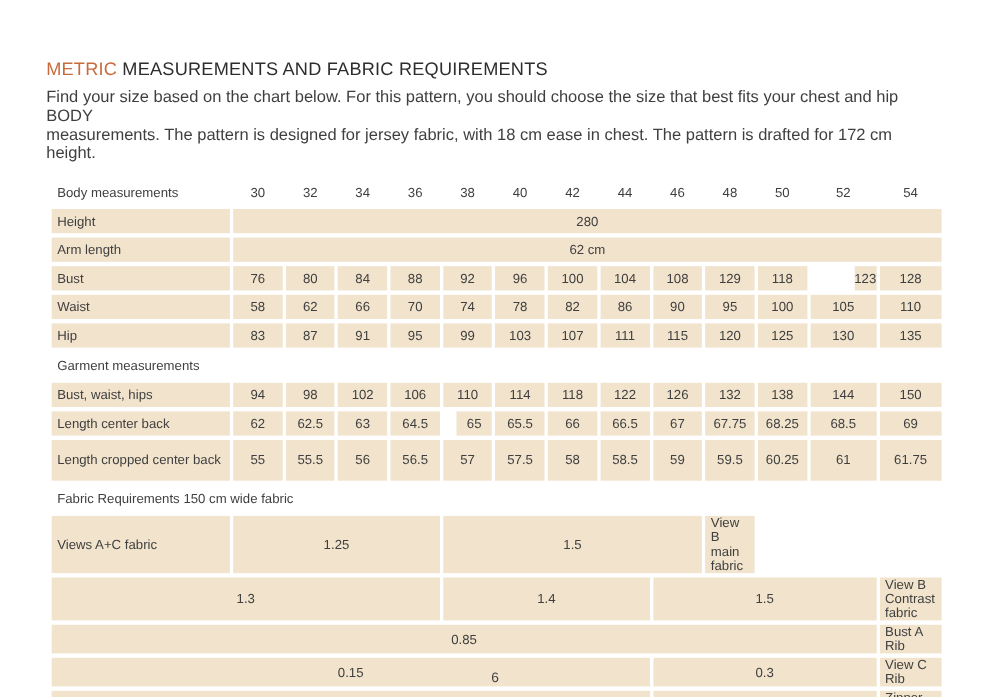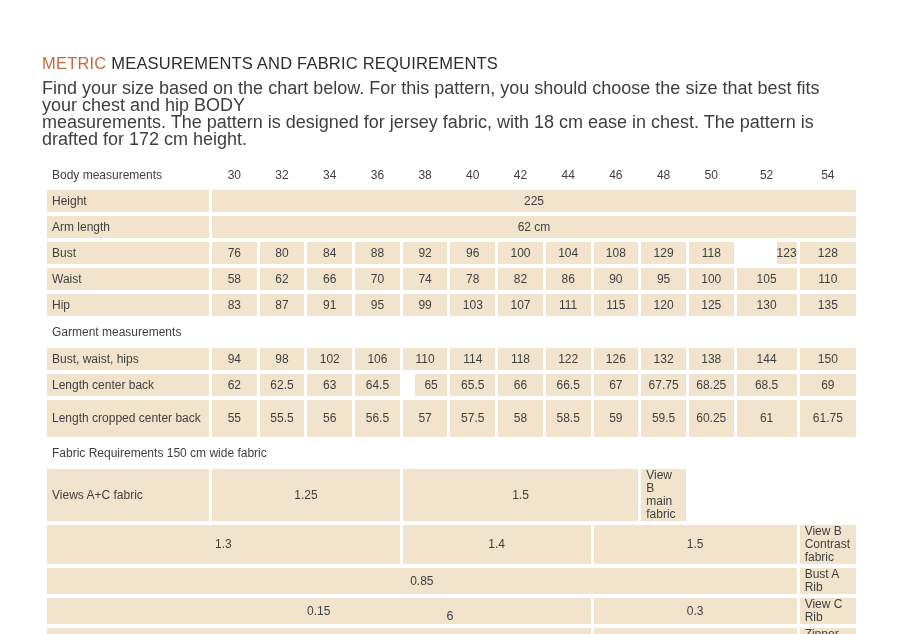--- a/index.html
+++ b/index.html
@@ -17,21 +17,21 @@
   .doc-title {
     font-size: 16.5px;
     letter-spacing: 0.2px;
     color: #2d2d2d;
     font-weight: 400;
     white-space: nowrap;
   }
   .doc-title .accent { color: #c96a3c; }
   .intro {
     margin-top: 7px;
-    font-size: 18px;
+    font-size: 15px;
     line-height: 17px;
     color: #3f3f3f;
   }
   .grid {
     margin: 16px 0 0 5px;
     width: 809px;
     display: grid;
     grid-template-columns: 162px repeat(13, 1fr);
     gap: 4px 3px;
     font-size: 12px;
@@ -96,21 +96,21 @@
         <div class="cell plain">38</div>
         <div class="cell plain">40</div>
         <div class="cell plain">42</div>
         <div class="cell plain">44</div>
         <div class="cell plain">46</div>
         <div class="cell plain">48</div>
         <div class="cell plain">50</div>
         <div class="cell plain">52</div>
         <div class="cell plain">54</div>
         <div class="cell label-cell">Height</div>
-        <div class="cell" style="grid-column: span 13;">225</div>
+        <div class="cell" style="grid-column: span 13;">280</div>
         <div class="cell label-cell">Arm length</div>
         <div class="cell" style="grid-column: span 13;">62 cm</div>
         <div class="cell label-cell">Bust</div>
         <div class="cell" style="grid-column: span 1;">76</div>
         <div class="cell" style="grid-column: span 1;">80</div>
         <div class="cell" style="grid-column: span 1;">84</div>
         <div class="cell" style="grid-column: span 1;">88</div>
         <div class="cell" style="grid-column: span 1;">92</div>
         <div class="cell" style="grid-column: span 1;">96</div>
         <div class="cell" style="grid-column: span 1;">100</div>

